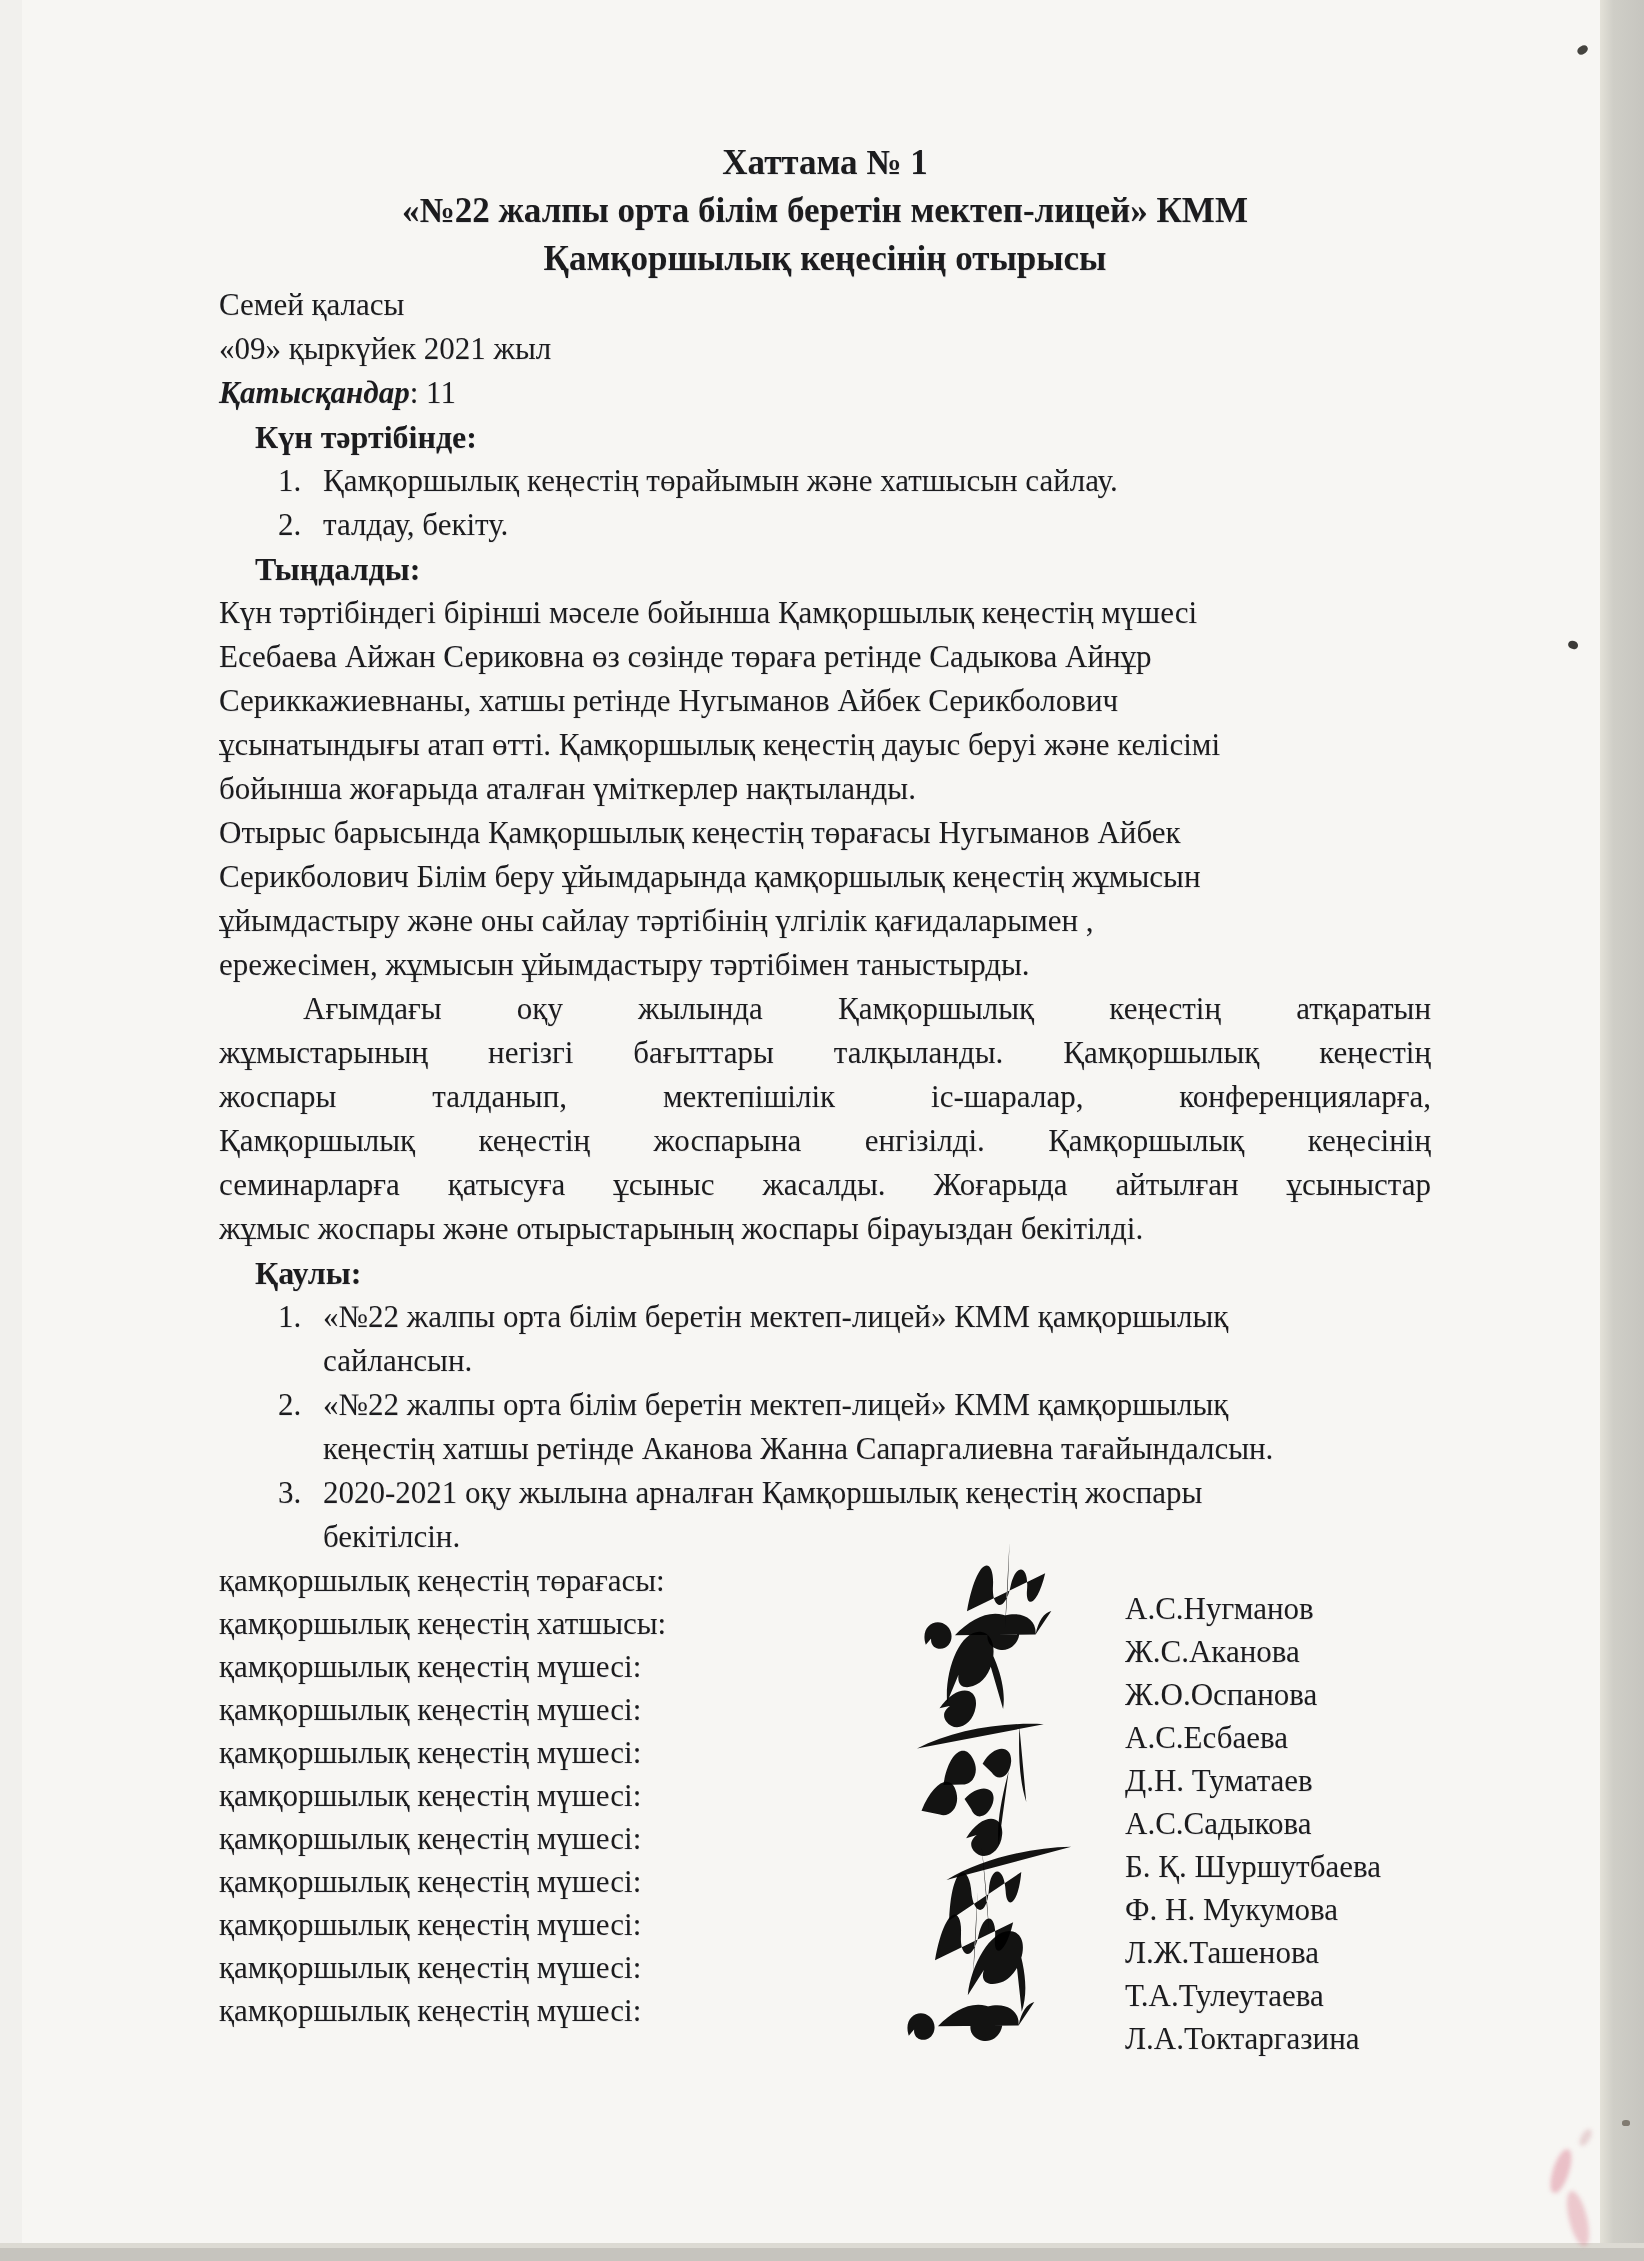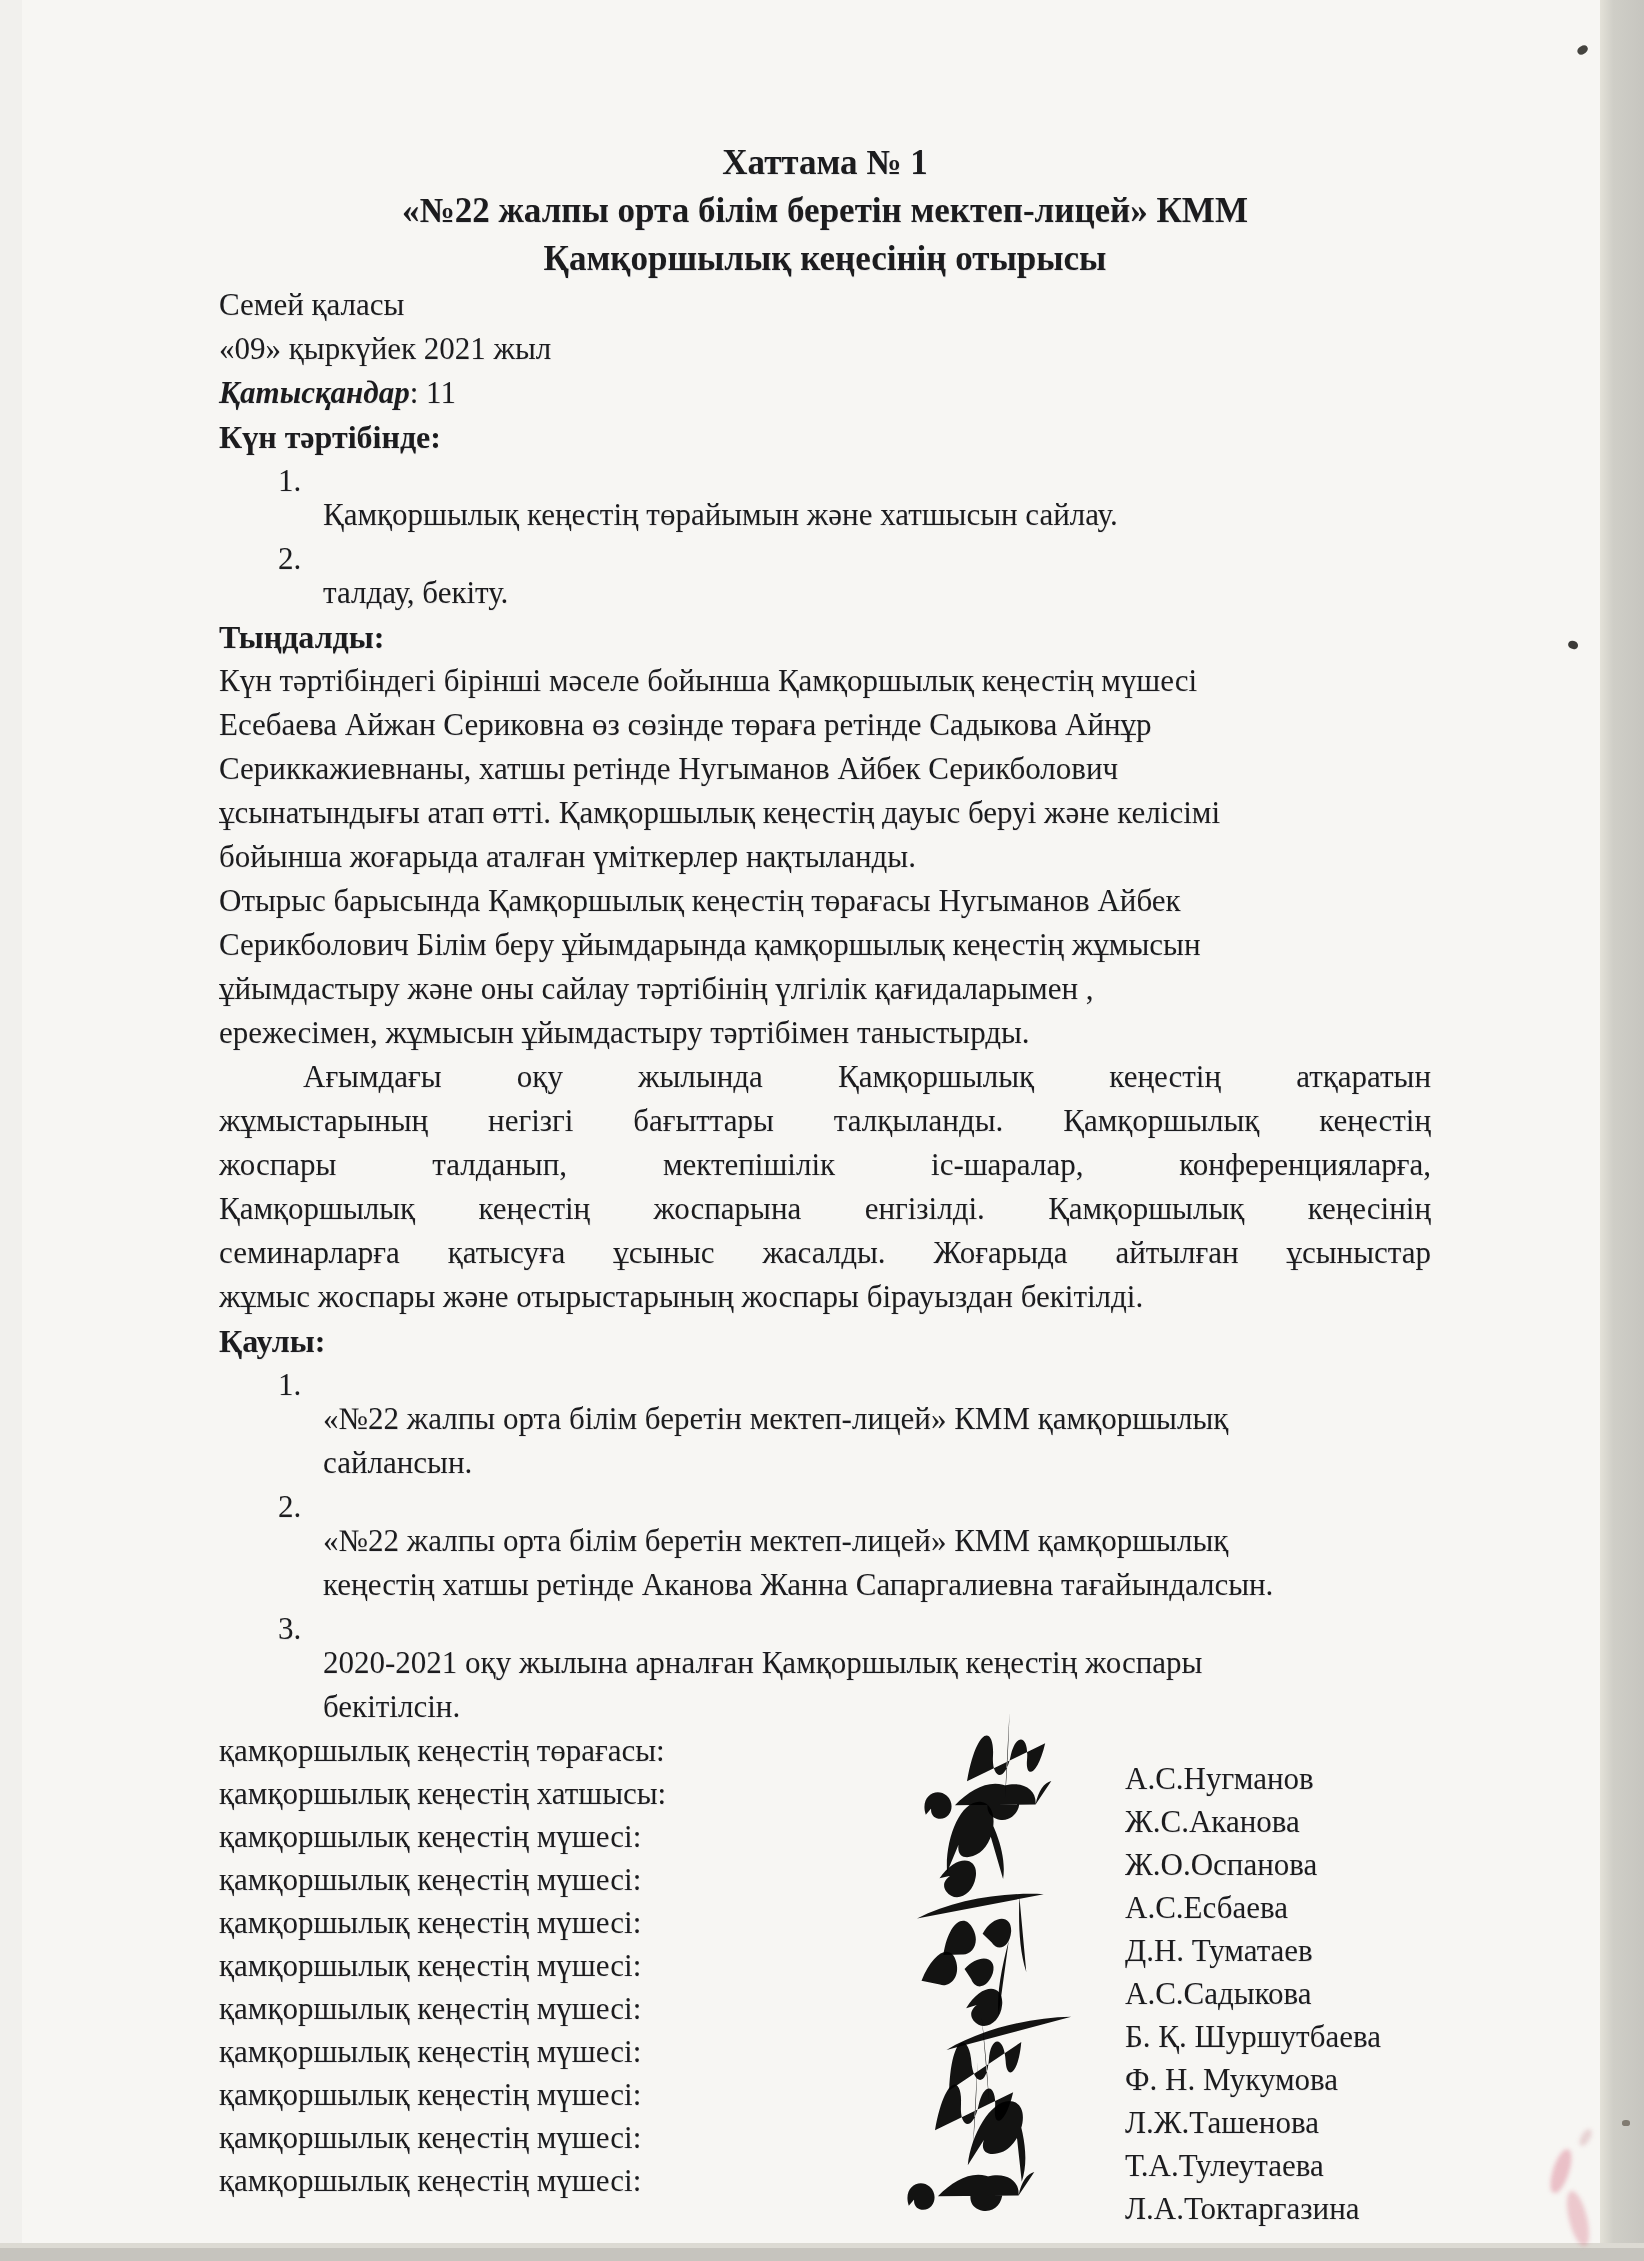--- a/index.html
+++ b/index.html
@@ -15,26 +15,26 @@
   .edge-bottom{position:absolute;left:0;bottom:0;width:100%;height:13px;background:#c6c4be;}
   .edge-bottom-soft{position:absolute;left:0;bottom:13px;width:100%;height:5.2px;background:#dcdad3;}
   .edge-left{position:absolute;left:0;top:0;width:22px;height:100%;background:rgba(0,0,0,0.025);}
 
   .content{position:absolute;left:219px;top:139px;width:1212px;}
 
   .title-line{font-size:35px;line-height:48px;font-weight:bold;text-align:center;white-space:nowrap;
     text-shadow:0.6px 0.6px 0 rgba(40,40,90,0.10);}
   .line{font-size:31px;line-height:44px;height:44px;white-space:nowrap;
     text-shadow:0.6px 0.6px 0 rgba(40,40,90,0.08);}
-  .heading{font-weight:bold;font-size:32px;}
+  .heading{font-weight:bold;font-size:32px;margin-left:36px;}
   .b{font-weight:bold;font-style:italic;}
 
   .item{display:flex;}
   .item .num{width:45px;margin-left:59px;flex:0 0 auto;}
-  .item .itext{flex:0 0 auto;margin-top:34px;}
+  .item .itext{flex:0 0 auto;}
 
   .p3 .just{text-align:justify;text-align-last:justify;white-space:normal;overflow:hidden;}
   .p3 .indent{padding-left:84px;}
   .p3 .last{text-align-last:left;}
 
   .sig-row{position:relative;height:43px;}
   .sig-row .role{font-size:31px;line-height:43px;white-space:nowrap;
     text-shadow:0.6px 0.6px 0 rgba(40,40,90,0.08);}
   .sig-row .name{position:absolute;left:906px;top:0;font-size:31px;line-height:43px;white-space:nowrap;
     text-shadow:0.6px 0.6px 0 rgba(40,40,90,0.08);margin-top:28px;}

